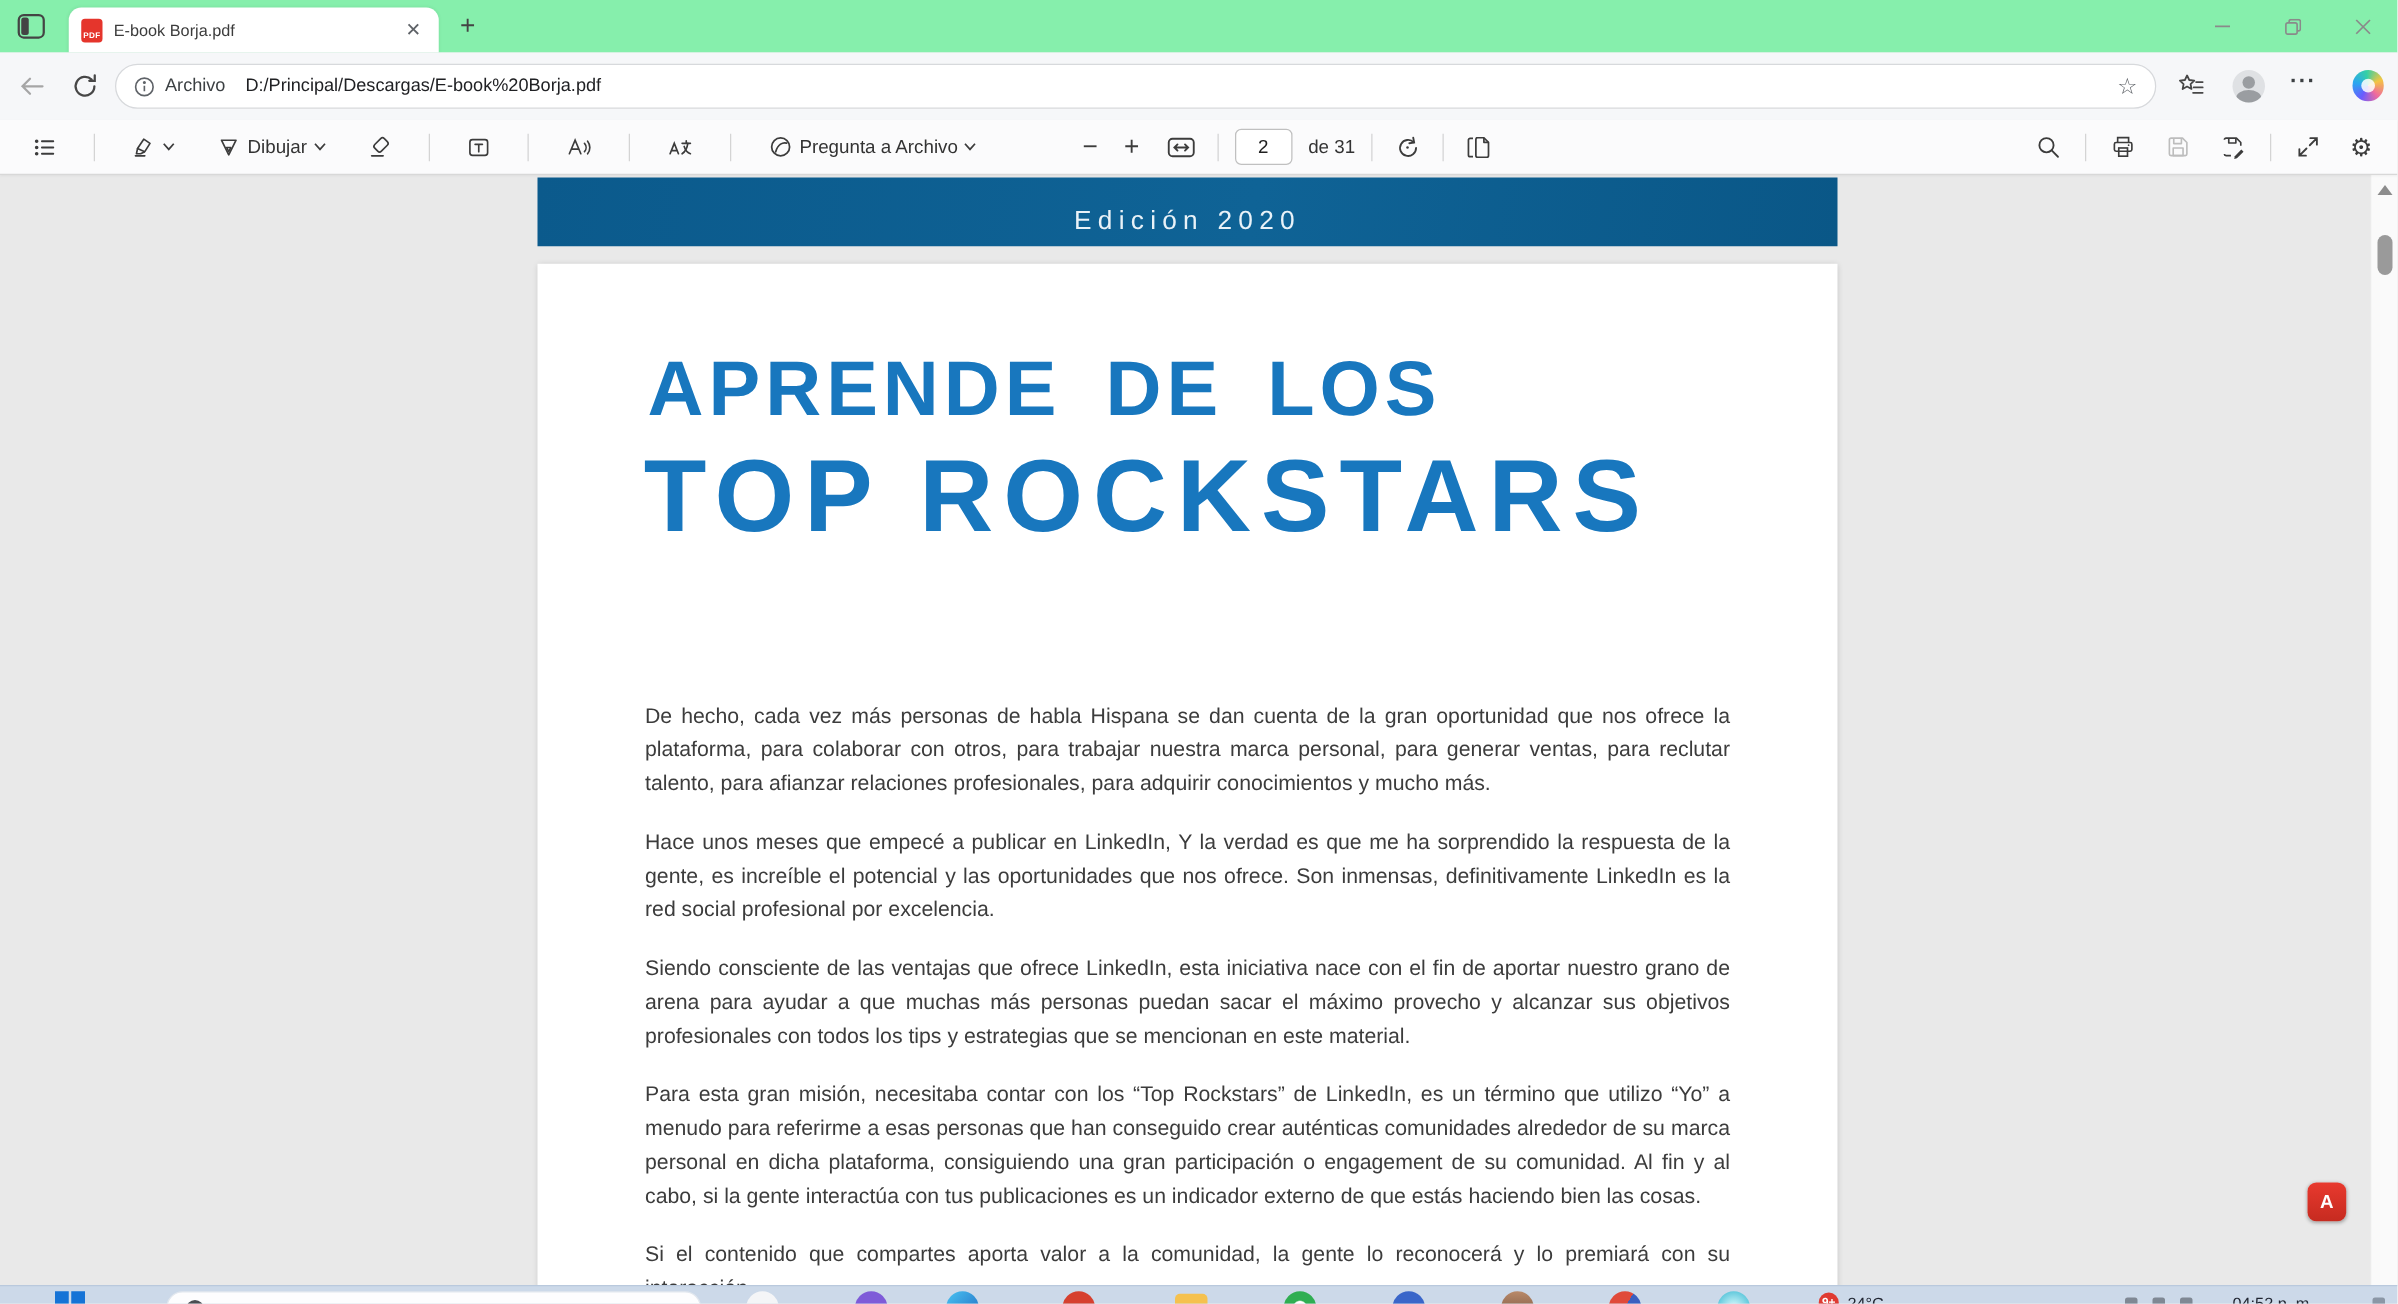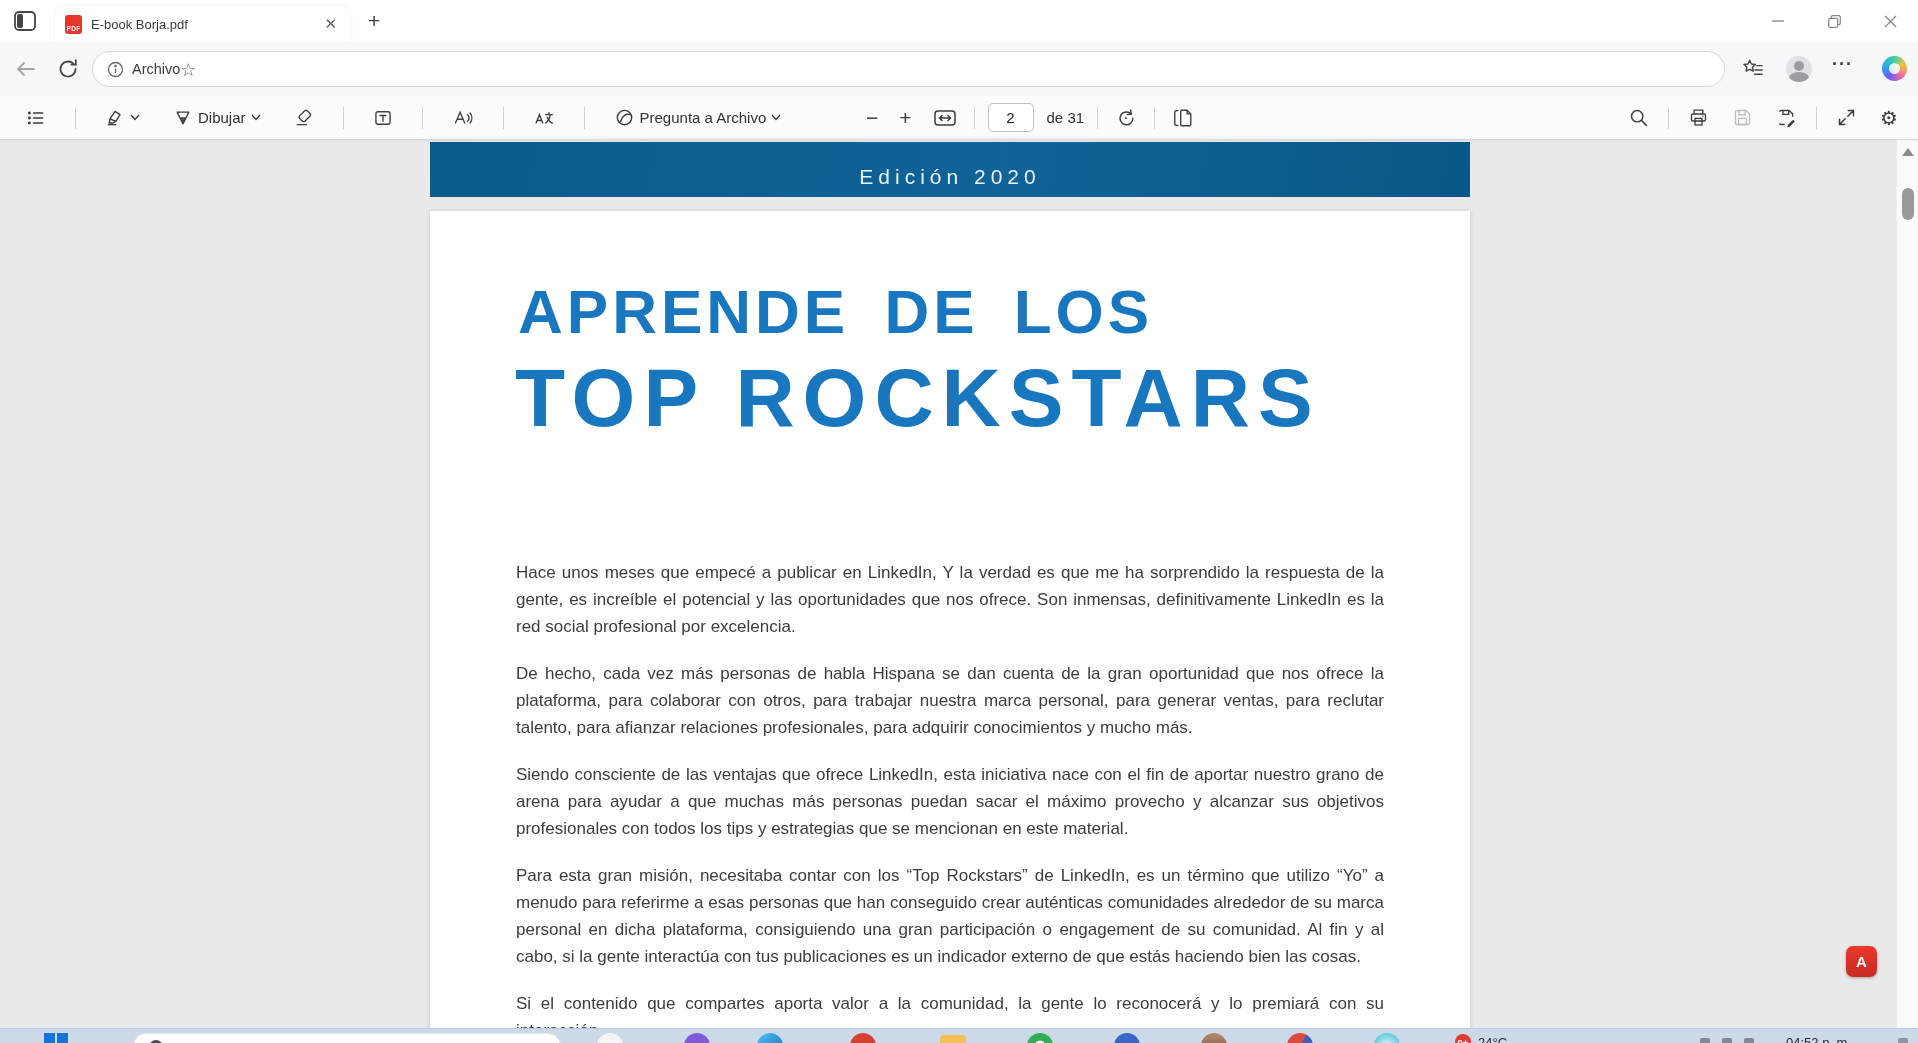--- a/index.html
+++ b/index.html
@@ -2,21 +2,21 @@
 <html><head>
 <meta charset="utf-8">
 <style>
   * { margin:0; padding:0; box-sizing:border-box; }
   html,body { width:1918px; height:1043px; overflow:hidden; font-family:"Liberation Sans",sans-serif; }
   body { position:relative; background:#e9e9e9; }
   .uni { font-family:"DejaVu Sans",sans-serif; }
   svg { display:block; }
 
   
-  .titlebar { position:absolute; left:0; top:0; width:1918px; height:42px; background:#ffffff; }
+  .titlebar { position:absolute; left:0; top:0; width:1918px; height:42px; background:#86efac; }
   .tab-actions { position:absolute; left:13px; top:10px; width:24px; height:22px; cursor:pointer; }
   .tab { position:absolute; left:55px; top:6px; width:296px; height:36px; background:#ffffff;
          border-radius:10px 10px 0 0; box-shadow:0 0 3px rgba(0,0,0,.07); display:flex; align-items:center; padding:0 10px; }
   .favicon-pdf { width:17px; height:19px; background:#e5352c; border-radius:3px; color:#fff; font-size:6.5px; font-weight:bold;
                  display:flex; align-items:flex-end; justify-content:center; padding-bottom:2px; letter-spacing:.3px; }
   .tab-title { font-size:13px; color:#3c3c3c; margin-left:9px; flex:1; white-space:nowrap; overflow:hidden; }
   .tab-close { font-size:15px; color:#5f6368; padding:0 4px; cursor:pointer; }
   .newtab-btn { position:absolute; left:368px; top:9px; font-size:21px; font-weight:300; color:#444; cursor:pointer; }
   .win-controls { position:absolute; right:0; top:0; height:42px; display:flex; }
   .win-btn { width:56px; height:42px; display:flex; align-items:center; justify-content:center; color:#8a8a8a; cursor:pointer; }
@@ -141,20 +141,21 @@
   </div>
   <div class="url-pill">
     <span>
       <svg width="17" height="17" viewBox="0 0 17 17" fill="none" stroke="#5f6368" stroke-width="1.3">
           <circle cx="8.5" cy="8.5" r="7"></circle>
           <line x1="8.5" y1="7.5" x2="8.5" y2="12"></line>
           <circle cx="8.5" cy="5" r="0.6" fill="#5f6368"></circle>
         </svg>
     </span>
     <span class="scheme-label">Archivo</span>
+    <span class="url-text">D:/Principal/Descargas/E-book%20Borja.pdf</span>
     <span class="pill-star uni">☆</span>
   </div>
   <div class="nav-icon" style="left:1742px">
     <svg width="23" height="23" viewBox="0 0 24 24" fill="none" stroke="#474747" stroke-width="1.5" stroke-linejoin="round">
         <path d="M8 3.5 l1.8 3.8 4.2 .5 -3.1 2.9 .8 4.1 -3.7 -2 -3.7 2 .8 -4.1 -3.1 -2.9 4.2 -.5 z"></path>
         <path d="M15.5 9 H21 M13.5 13.5 H21 M13 18 H21" stroke-linecap="round"></path>
       </svg>
   </div>
   <div class="avatar">
       <div class="head"></div>
@@ -315,22 +316,22 @@
 
 <div class="pdf-area">
   <div class="doc-band">
     <span>Edición 2020</span>
   </div>
 
   <div class="doc-page">
     <div class="doc-title1">APRENDE DE LOS</div>
     <div class="doc-title2">TOP ROCKSTARS</div>
     <div class="body-text">
+      <p>De hecho, cada vez más personas de habla Hispana se dan cuenta de la gran oportunidad que nos ofrece la plataforma, para colaborar con otros, para trabajar nuestra marca personal, para generar ventas, para reclutar talento, para afianzar relaciones profesionales, para adquirir conocimientos y mucho más.</p>
       <p>Hace unos meses que empecé a publicar en LinkedIn, Y la verdad es que me ha sorprendido la respuesta de la gente, es increíble el potencial y las oportunidades que nos ofrece. Son inmensas, definitivamente LinkedIn es la red social profesional por excelencia.</p>
-      <p>De hecho, cada vez más personas de habla Hispana se dan cuenta de la gran oportunidad que nos ofrece la plataforma, para colaborar con otros, para trabajar nuestra marca personal, para generar ventas, para reclutar talento, para afianzar relaciones profesionales, para adquirir conocimientos y mucho más.</p>
       <p>Siendo consciente de las ventajas que ofrece LinkedIn, esta iniciativa nace con el fin de aportar nuestro grano de arena para ayudar a que muchas más personas puedan sacar el máximo provecho y alcanzar sus objetivos profesionales con todos los tips y estrategias que se mencionan en este material.</p>
       <p>Para esta gran misión, necesitaba contar con los “Top Rockstars” de LinkedIn, es un término que utilizo “Yo” a menudo para referirme a esas personas que han conseguido crear auténticas comunidades alrededor de su marca personal en dicha plataforma, consiguiendo una gran participación o engagement de su comunidad. Al fin y al cabo, si la gente interactúa con tus publicaciones es un indicador externo de que estás haciendo bien las cosas.</p>
       <p>Si el contenido que compartes aporta valor a la comunidad, la gente lo reconocerá y lo premiará con su interacción.</p>
     </div>
   </div>
 
   <div class="v-scrollbar">
     <div class="sb-arrow"></div>
     <div class="sb-thumb"></div>
   </div>

